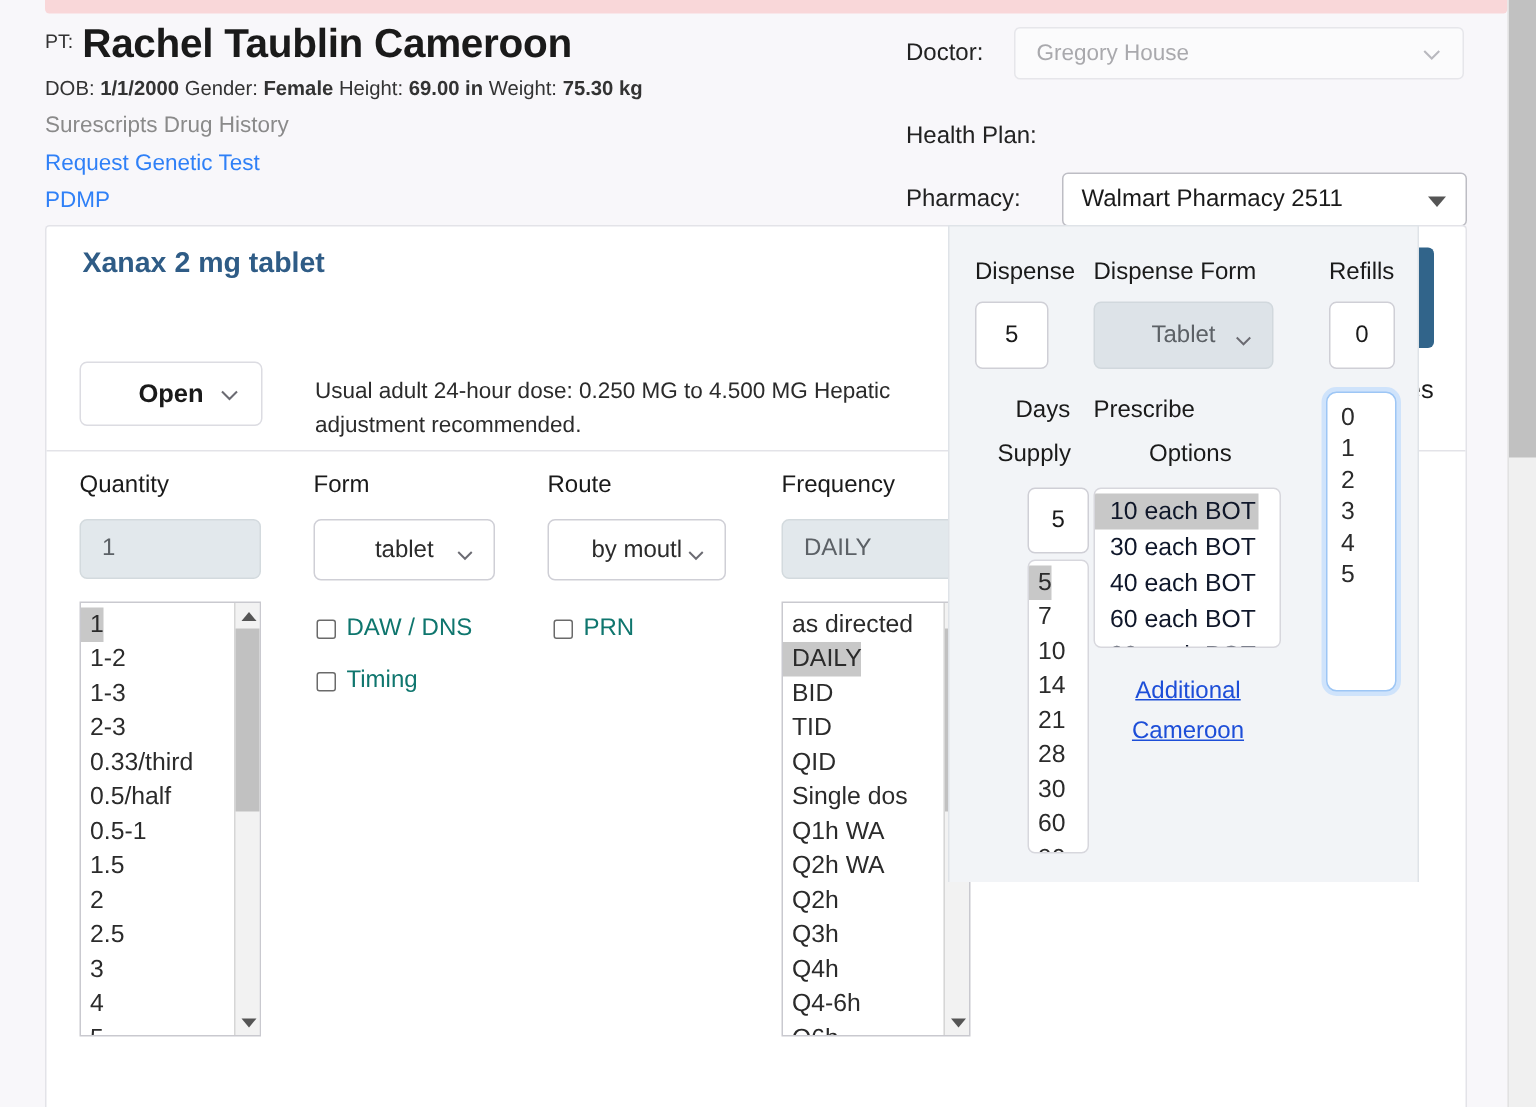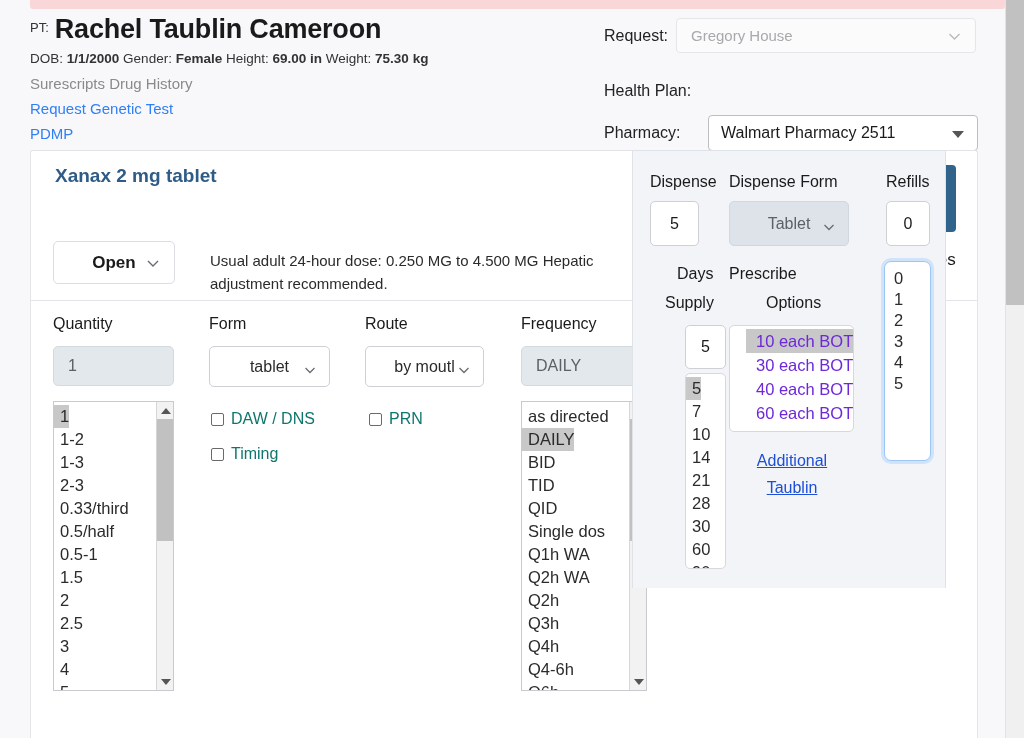--- a/index.html
+++ b/index.html
@@ -198,21 +198,21 @@
   
   #refills-listbox{
     position:absolute; background:#fff; border:1px solid #9dc6f5;
     border-radius:7px; box-shadow:0 0 0 3px #cfe3fb;
     font-size:16.5px; color:#2b2b2b; overflow:hidden;
   }
   #refills-listbox .opt{ line-height:21px; padding-left:9px; }
 
   #packaging-listbox{
     position:absolute; background:#fff; border:1px solid #d7d7dd;
-    border-radius:5px; overflow:hidden; font-size:16.5px; color:#6d28d9;padding-left:16px;
+    border-radius:5px; overflow:hidden; font-size:16.5px; color:#0f172a;
   }
   #packaging-listbox .opt{ line-height:24px; padding-left:10px; white-space:nowrap; }
   #packaging-listbox .opt.sel-grey{ background:#c8c8c8; display:inline-block; padding-right:2px; }
 
   #additional-scripts{
     position:absolute; text-align:center; font-size:16px; color:#1d4ed8;
     cursor:pointer; line-height:27px; width:118px;text-decoration:underline;
   }
 
   .chev-svg{ display:block; }
@@ -242,21 +242,21 @@
         <span class="k">Weight:</span>
         <span class="v">75.30 kg</span>
       </div>
 
       <div id="surescripts">Surescripts Drug History</div>
       <div class="hdr-link">Request Genetic Test</div>
       <div class="hdr-link">PDMP</div>
     </div>
 
     <div class="hdr-field" id="doctor-field">
-      <span class="lbl">Request:</span>
+      <span class="lbl">Doctor:</span>
       <div id="doctor-select">
         <span>Gregory House</span>
         <span class="chev">
           <svg class="chev-svg" width="17" height="17" viewBox="0 0 17 17">
               <path d="M3.5 6 L8.5 11 L13.5 6" fill="none" stroke="#b9b9bf" stroke-width="1.4"></path>
             </svg>
         </span>
       </div>
     </div>
 
@@ -421,20 +421,20 @@
           <div class="opt">1</div>
           <div class="opt">2</div>
           <div class="opt">3</div>
           <div class="opt">4</div>
           <div class="opt">5</div>
         </div>
     </div>
 
     <div id="additional-scripts" style="left:100px; top:296px;">
       <div>Additional</div>
-      <div>Taublin</div>
+      <div>Cameroon</div>
     </div>
   </div>
 </div>
 
 <div id="page-scrollbar">
   <div class="thumb"></div>
 </div>
 
 </body></html>

